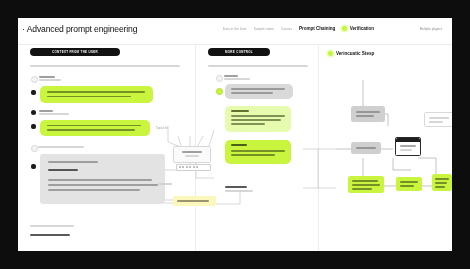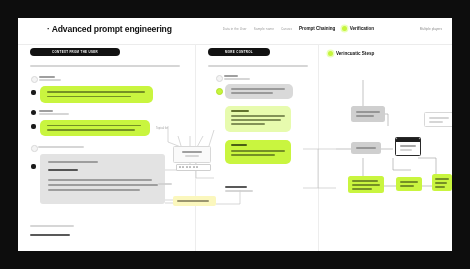--- a/index.html
+++ b/index.html
@@ -9,22 +9,22 @@
   }
   .frame{position:absolute;left:0;top:0;width:470px;height:269px;background:#0d0d0d;}
   .canvas{
     position:absolute;left:18px;top:18px;width:434px;height:233px;
     background:#ffffff;overflow:hidden;
   }
 
   
   .hdr{position:absolute;left:0;top:0;width:434px;height:26px;}
   .title{
-    position:absolute;left:29px;top:6px;
-    font-size:8.6px;font-weight:bold;color:#101010;letter-spacing:-0.15px;
+    position:absolute;left:4px;top:6px;
+    font-size:8.6px;font-weight:normal;color:#101010;letter-spacing:-0.15px;
     white-space:nowrap;
   }
   .title .bullet{color:#101010;margin-right:2px;}
   .navwrap{position:absolute;right:78px;top:8px;display:flex;align-items:center;gap:7px;}
   .navlink{font-size:3.1px;color:#9a9a9a;white-space:nowrap;letter-spacing:.1px;}
   .navstrong{font-size:4.6px;font-weight:bold;color:#151515;white-space:nowrap;letter-spacing:-.05px;}
   .navdot{
     width:5px;height:5px;border-radius:50%;background:#c6f53d;display:inline-block;
     box-shadow:0 0 0 1.5px #eaffb8;
   }

